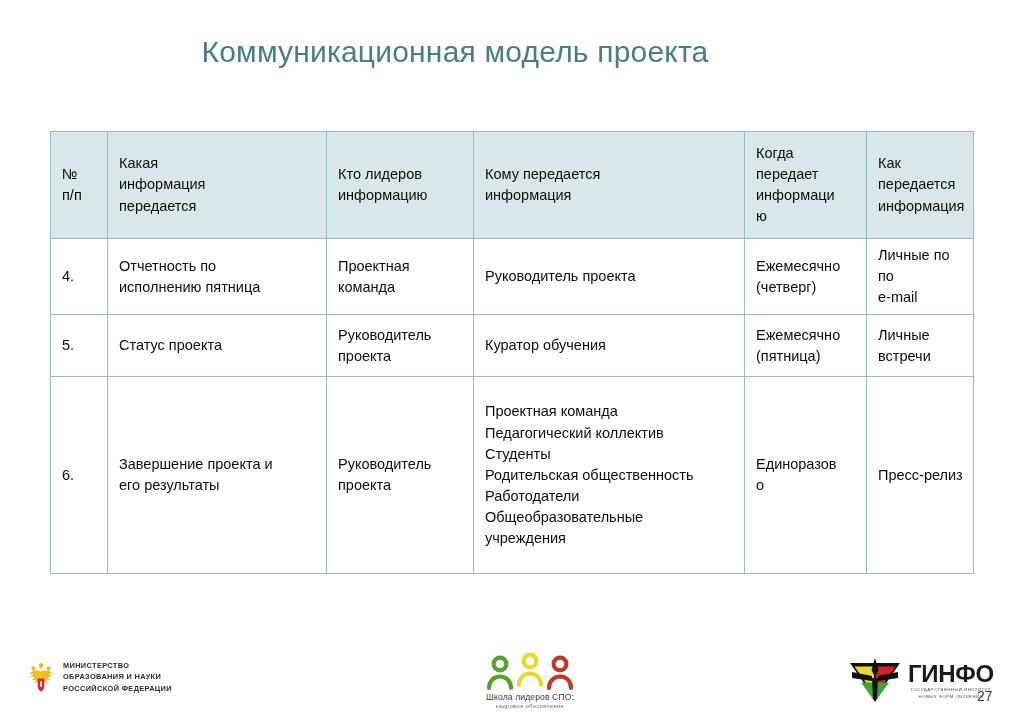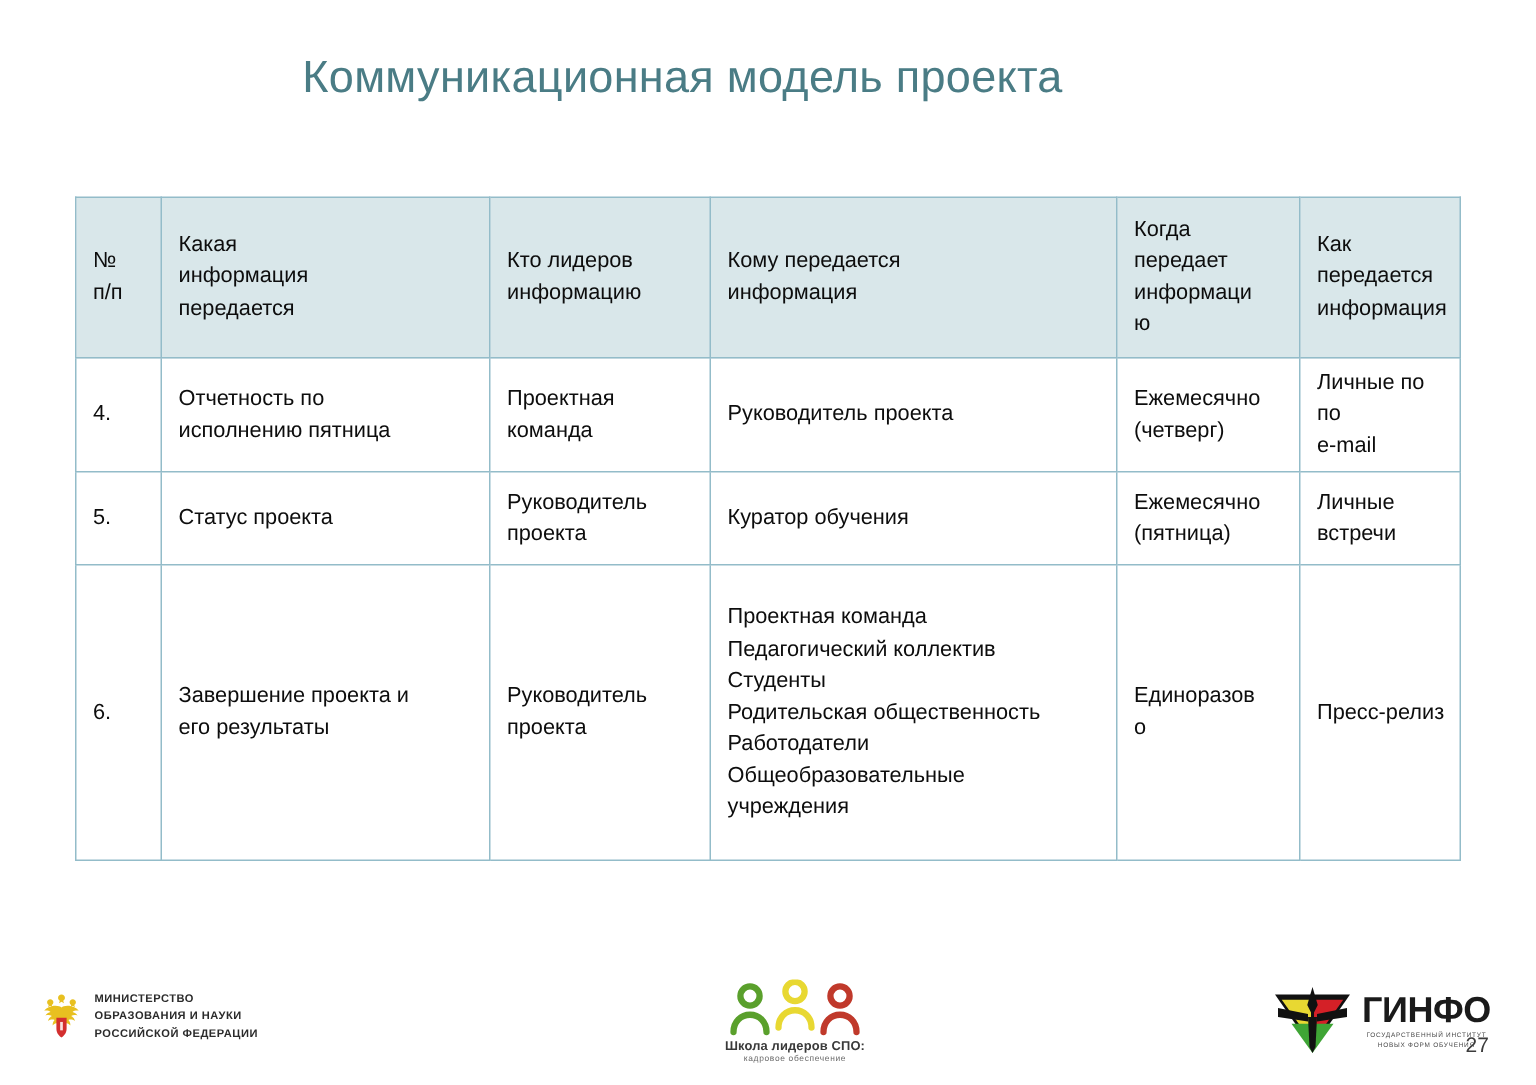--- a/index.html
+++ b/index.html
@@ -128,21 +128,21 @@
     text-align: center;
   }
   .school-figures {
     width: 104px;
     height: 38px;
     margin: 0 auto;
     display: block;
   }
   .school-title {
     font-size: 8.6px;
-    font-weight: bold;
+    font-weight: normal;
     color: #3a3a3a;
     margin-top: 1px;
     letter-spacing: 0.1px;
   }
   .school-sub {
     font-size: 5.6px;
     color: #6a6a6a;
     letter-spacing: 0.45px;
     margin-top: 1px;
   }

